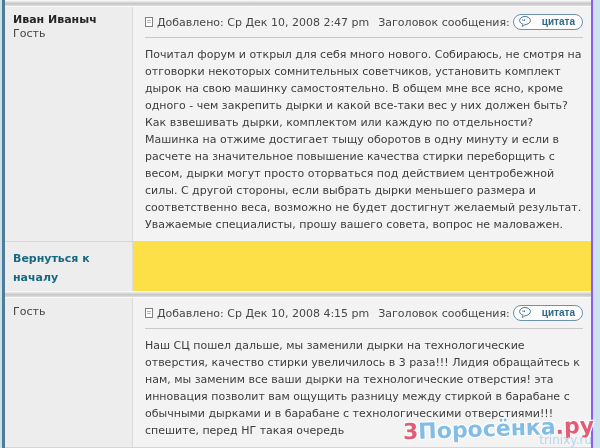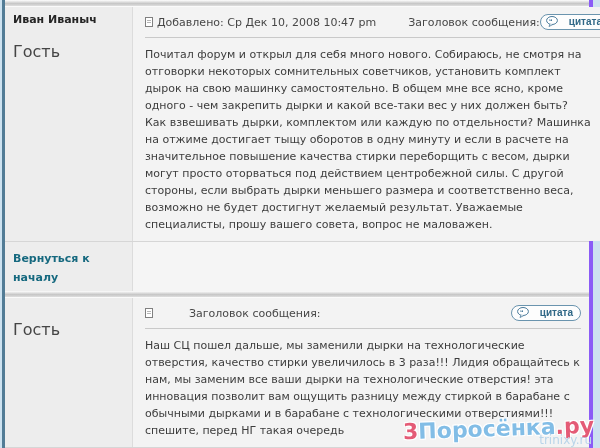--- a/index.html
+++ b/index.html
@@ -4,56 +4,56 @@
 <style>
   * { margin:0; padding:0; box-sizing:border-box; }
   html,body { background:#cde2f0; }
   .page {
     position:relative; width:600px; height:448px; overflow:hidden;
     background:#cde2f0;
     font-family:"DejaVu Sans","Liberation Sans",sans-serif;
   }
   .board {
     position:absolute; top:0; bottom:0; left:2px; right:7px;
-    border-left:3px solid #527c96; border-right:4px solid #8b5cf6;
+    border-left:3px solid #527c96; border-right:2px solid #8b5cf6;
     background:#fde047;
   }
   .bar-spacer {
     height:7px;
     background:linear-gradient(#fefefe, #c6c6c6 60%, #dfdfdf);
     border-bottom:1px solid #fafafa;
   }
   .post { display:flex; }
   .col-author {
     width:128px; min-width:128px; background:#ededed;
     border-right:1px solid #dcdcdc; padding:6px 6px 4px 8px;
   }
   .author-name { font-size:11px; font-weight:bold; color:#262626; }
-  .author-role { font-size:16px; color:#454545; margin-top:16px; }
+  .author-role { font-size:11px; color:#454545; margin-top:1px; }
   .col-msg { flex:1; background:#f3f3f3; padding:5px 8px 8px 12px; }
   .msg-header { display:flex; align-items:center; font-size:11px; color:#474747; padding-top:2px; }
   .doc-icon {
     width:8px; height:10px; background:#fff; border:1px solid #808080;
     margin-right:4px; flex:none; position:relative;
   }
   .doc-icon::after {
     content:""; position:absolute; left:1px; right:1px; top:2px;
     border-top:1px solid #b5b5b5; box-shadow:0 2px 0 #b5b5b5;
   }
   .posted-text { white-space:nowrap; }
-  .subject-label { margin-left:32px; white-space:nowrap; }
+  .subject-label { margin-left:9px; white-space:nowrap; }
   .quote-btn {
     margin-left:auto; display:flex; align-items:center; gap:10px;
     background:#fdfdfd; border:1px solid #6a94ae; border-radius:9px;
     padding:1px 7px 2px 5px; color:#2f6786; font-size:10px; font-weight:bold;
     cursor:pointer; flex:none;
   }
   .msg-hr { border:0; border-top:1px solid #c9c9c9; margin:7px 0 8px; }
   .msg-body { font-size:11px; line-height:17px; color:#3d3d3d; max-width:447px; }
-  .back-row { display:flex; border-top:1px solid #d6d6d6; }
+  .back-row { display:flex; border-top:1px solid #d6d6d6;align-items:center; }
   .back-left {
     width:128px; min-width:128px; background:#ededed;
     border-right:1px solid #dcdcdc; padding:5px 6px 6px 8px;
   }
   .back-right { flex:1; background:#f5f5f5; }
   .back-link { color:#16697f; font-weight:bold; font-size:11px; text-decoration:none; cursor:pointer; }
   .watermark {
     position:absolute; right:6px; bottom:7px; font-weight:bold; font-size:22px;
     transform:rotate(-2deg); white-space:nowrap; pointer-events:none;
   }
@@ -76,21 +76,21 @@
     <div class="bar-spacer"></div>
 
     <div class="post">
       <div class="col-author">
         <div class="author-name">Иван Иваныч</div>
         <div class="author-role">Гость</div>
       </div>
       <div class="col-msg">
         <div class="msg-header">
           <span class="doc-icon"></span>
-          <span class="posted-text">Добавлено: Ср Дек 10, 2008 10:47 pm</span>
+          <span class="posted-text">Добавлено: Ср Дек 10, 2008 2:47 pm</span>
           <span class="subject-label">Заголовок сообщения:</span>
           <button class="quote-btn">
             <svg width="13" height="11" viewBox="0 0 13 11">
               <ellipse cx="6" cy="4.5" rx="5.4" ry="4" fill="#fff" stroke="#4a7a9a"></ellipse>
               <path d="M4 8 L3 10.5 L7 8.4" fill="#fff" stroke="#4a7a9a" stroke-width="0.8"></path>
               <text x="3" y="7.5" font-size="7" fill="#4a7a9a" font-weight="bold">“</text>
             </svg>
             <span>цитата</span>
           </button>
         </div>
@@ -107,20 +107,21 @@
 
     <div class="bar-spacer"></div>
 
     <div class="post">
       <div class="col-author">
         <div class="author-role">Гость</div>
       </div>
       <div class="col-msg">
         <div class="msg-header">
           <span class="doc-icon"></span>
+          <span class="posted-text">Добавлено: Ср Дек 10, 2008 4:15 pm</span>
           <span class="subject-label">Заголовок сообщения:</span>
           <button class="quote-btn">
             <svg width="13" height="11" viewBox="0 0 13 11">
               <ellipse cx="6" cy="4.5" rx="5.4" ry="4" fill="#fff" stroke="#4a7a9a"></ellipse>
               <path d="M4 8 L3 10.5 L7 8.4" fill="#fff" stroke="#4a7a9a" stroke-width="0.8"></path>
               <text x="3" y="7.5" font-size="7" fill="#4a7a9a" font-weight="bold">“</text>
             </svg>
             <span>цитата</span>
           </button>
         </div>

